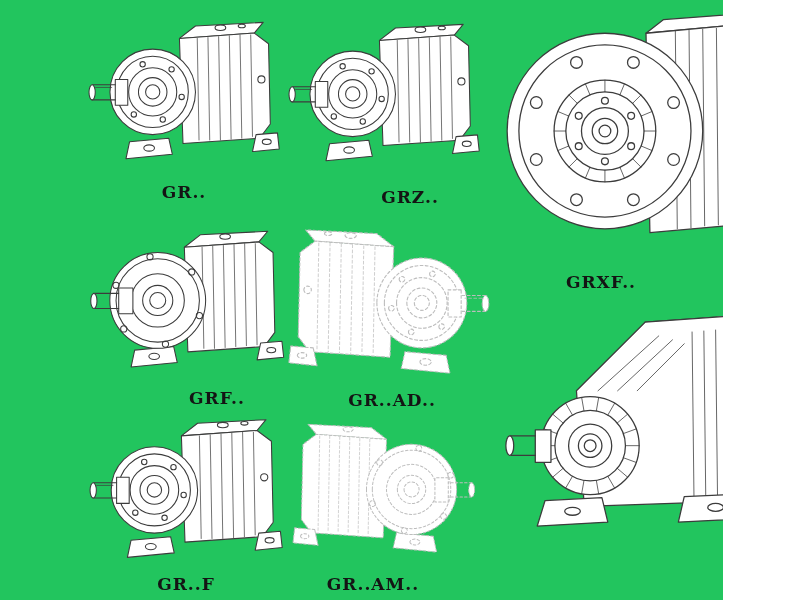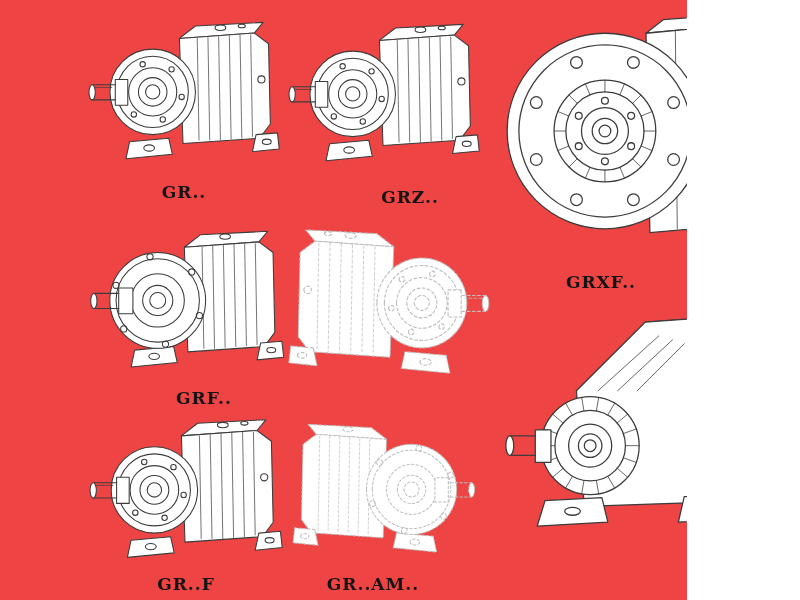--- a/index.html
+++ b/index.html
@@ -1,22 +1,23 @@
 <!DOCTYPE html>
 <html><head>
 <meta charset="utf-8">
 <style>
   html, body { margin: 0; padding: 0; background: #ffffff; }
   .page {
     position: relative;
     width: 687px;
     height: 600px;
-    background: #ef4444;
+    background: #22c55e;
     overflow: hidden;
     font-family: "DejaVu Serif", serif;
+    padding-left: 36px;
   }
   .fig { position: absolute; }
   .fig svg { width: 100%; height: 100%; display: block; color: #3c3c3c; }
   svg.ghost { color: #bdbdbd; }
   svg.ghost use { stroke-dasharray: 3 2.5; }
   .lbl {
     position: absolute;
     width: 200px;
     text-align: center;
     font-family: "DejaVu Serif", serif;
@@ -190,27 +191,28 @@
         <use href="#sym-flangefront"></use>
       </svg>
   </div>
   <div class="lbl" style="left:501px; top:272px">GRXF..</div>
 
   <div class="fig" style="left:85px; top:212px; width:204px; height:176px">
     <svg viewBox="0 0 230 175">
         <use href="#sym-flangefoot"></use>
       </svg>
   </div>
-  <div class="lbl" style="left:104px; top:388px">GRF..</div>
+  <div class="lbl" style="left:117px; top:388px">GRF..</div>
 
   <div class="fig" style="left:287px; top:212px; width:206px; height:180px">
     <svg viewBox="0 0 220 170" class="ghost">
       <use href="#sym-foot" transform="scale(-1,1) translate(-220,0)"></use>
     </svg>
   </div>
+  <div class="lbl" style="left:292px; top:390px">GR..AD..</div>
 
   <div class="fig" style="left:86px; top:406px; width:198px; height:166px">
     <svg viewBox="0 0 220 170">
         <use href="#sym-foot"></use>
       </svg>
   </div>
   <div class="lbl" style="left:86px; top:574px">GR..F</div>
 
   <div class="fig" style="left:288px; top:406px; width:192px; height:166px">
     <svg viewBox="0 0 230 175" class="ghost">

